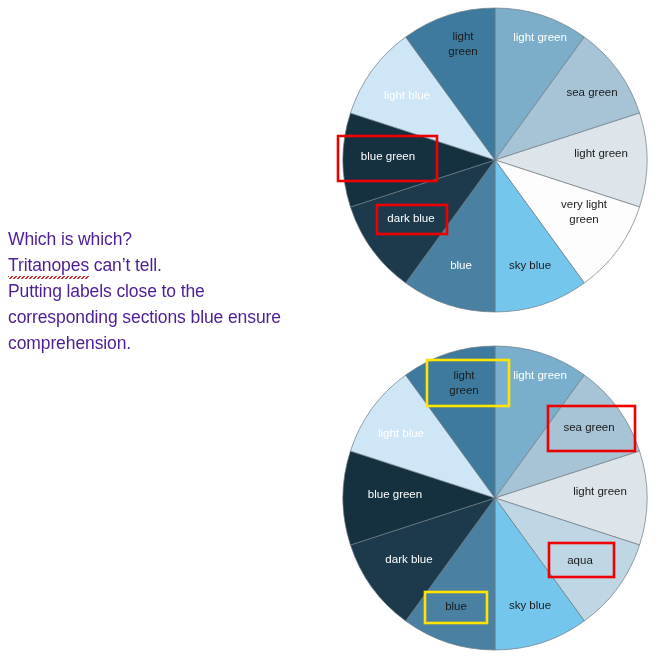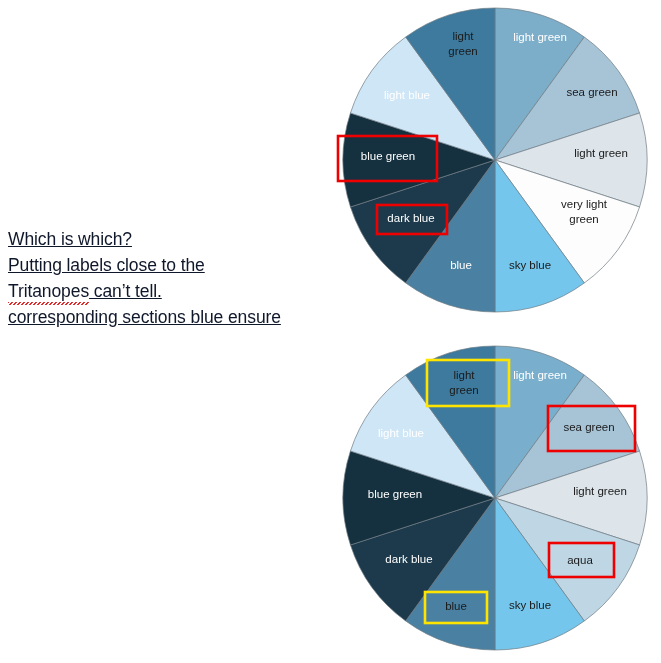--- a/index.html
+++ b/index.html
@@ -13,23 +13,22 @@
   }
   #stage{position:absolute;left:0;top:0;width:661px;height:663px;}
 
   
   .caption{
     position:absolute;
     left:8px; top:226px;
     width:340px;
     font-size:17.5px;
     line-height:26px;
-    color:#0f172a;
+    color:#4c1d95;
     letter-spacing:-0.1px;
-    text-decoration:underline;
   }
   .caption .line{white-space:nowrap;}
   .misspelled{
     position:relative;
     display:inline-block;
   }
   .misspelled::after{
     content:"";
     position:absolute;
     left:0;right:0;bottom:-1px;height:3px;
@@ -57,23 +56,24 @@
 
   .sector{stroke:#6e7b84;stroke-width:0.7px;}
 </style>
 </head>
 <body>
 
 <div id="stage">
 
   <div class="caption">
     <div class="line">Which is which?</div>
+    <div class="line"><span class="misspelled">Tritanopes</span><span> can’t tell.</span></div>
     <div class="line">Putting labels close to the</div>
-    <div class="line"><span class="misspelled">Tritanopes</span><span> can’t tell.</span></div>
     <div class="line">corresponding sections blue ensure</div>
+    <div class="line">comprehension.</div>
   </div>
 
   <div class="pie-wrap" style="left:0;top:0;width:661px;height:340px;">
     <svg width="661" height="340" viewBox="0 0 661 340" id="svg-top">
       <g id="top-sectors">
           <path d="M 495 160 L 495.00 8.00 A 152 152 0 0 1 584.34 37.03 Z" fill="#7cadc9" class="sector"></path>
           <path d="M 495 160 L 584.34 37.03 A 152 152 0 0 1 639.56 113.03 Z" fill="#a7c4d7" class="sector"></path>
           <path d="M 495 160 L 639.56 113.03 A 152 152 0 0 1 639.56 206.97 Z" fill="#dde5ea" class="sector"></path>
           <path d="M 495 160 L 639.56 206.97 A 152 152 0 0 1 584.34 282.97 Z" fill="#fdfdfd" class="sector"></path>
           <path d="M 495 160 L 584.34 282.97 A 152 152 0 0 1 495.00 312.00 Z" fill="#74c6ec" class="sector"></path>

